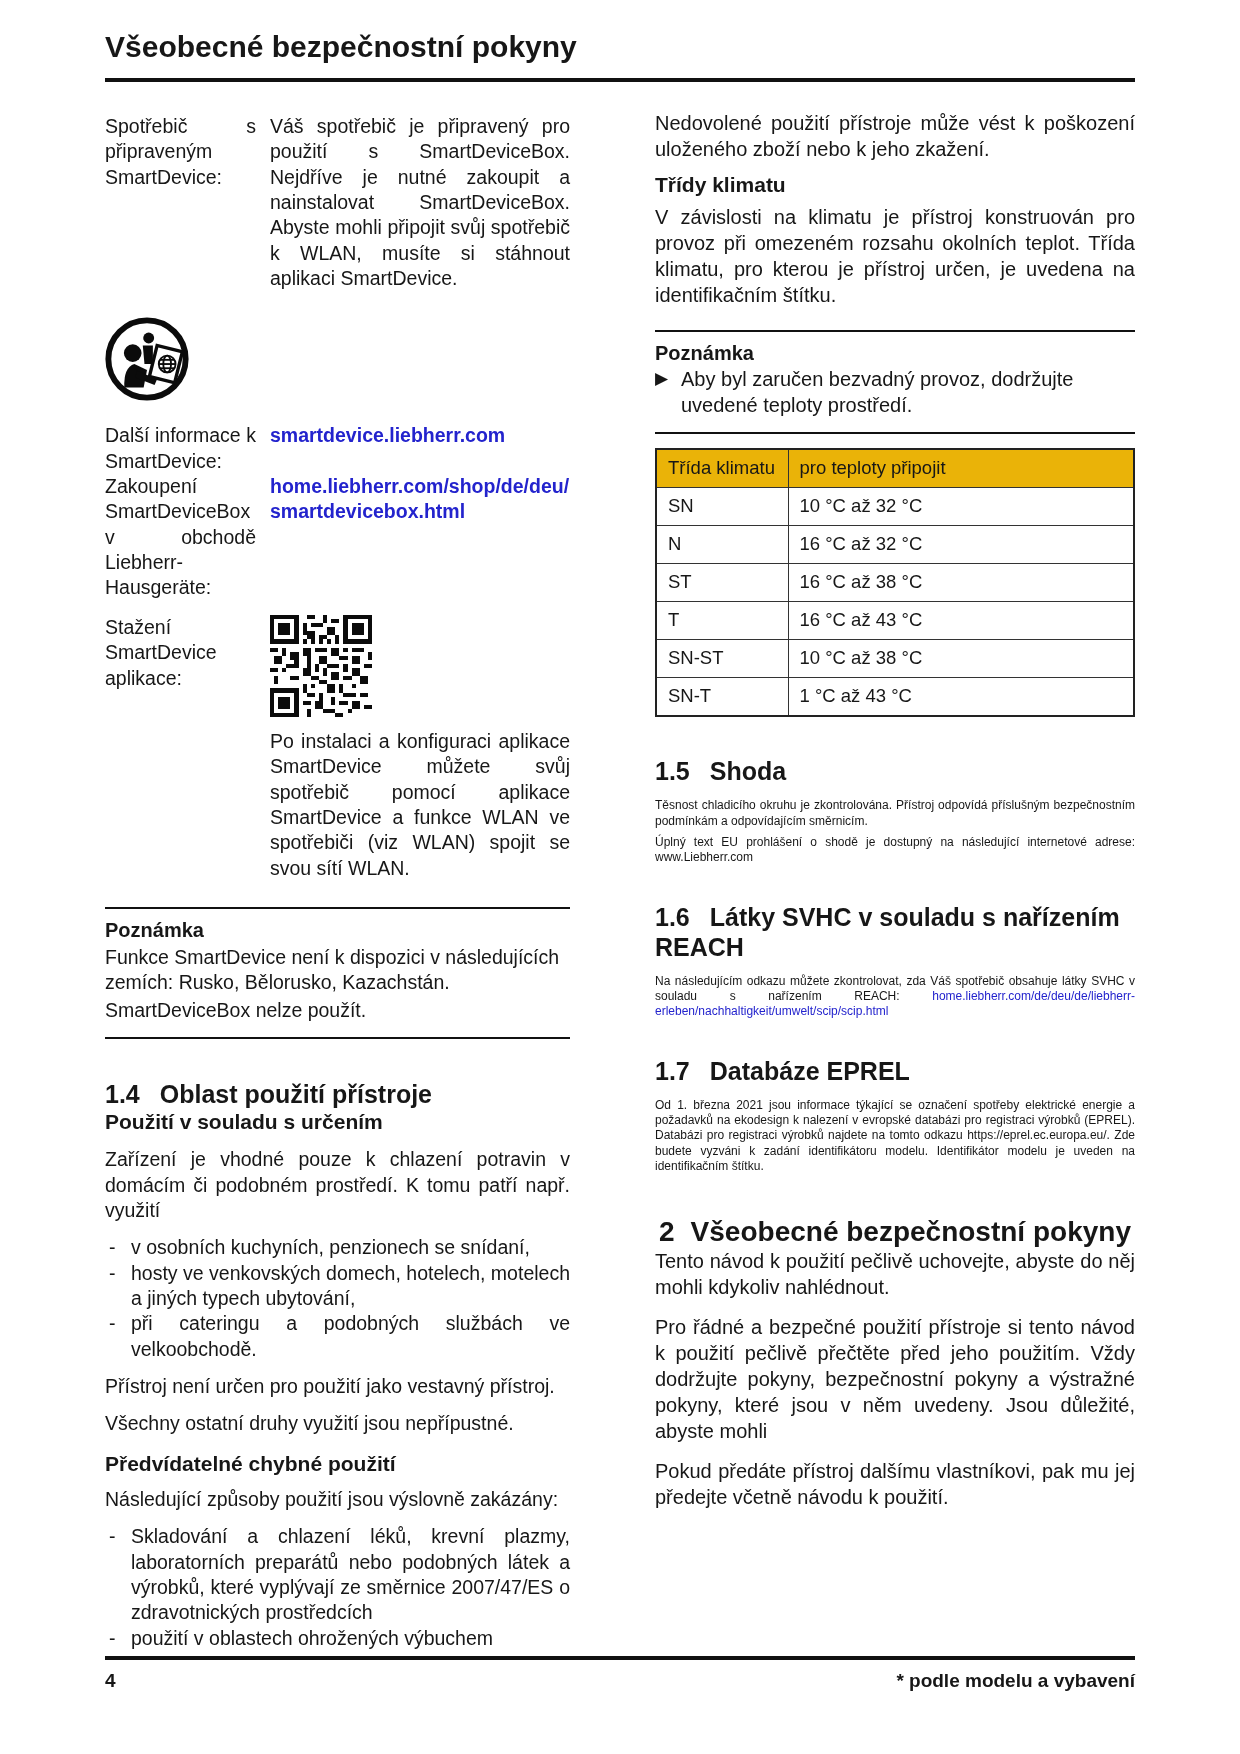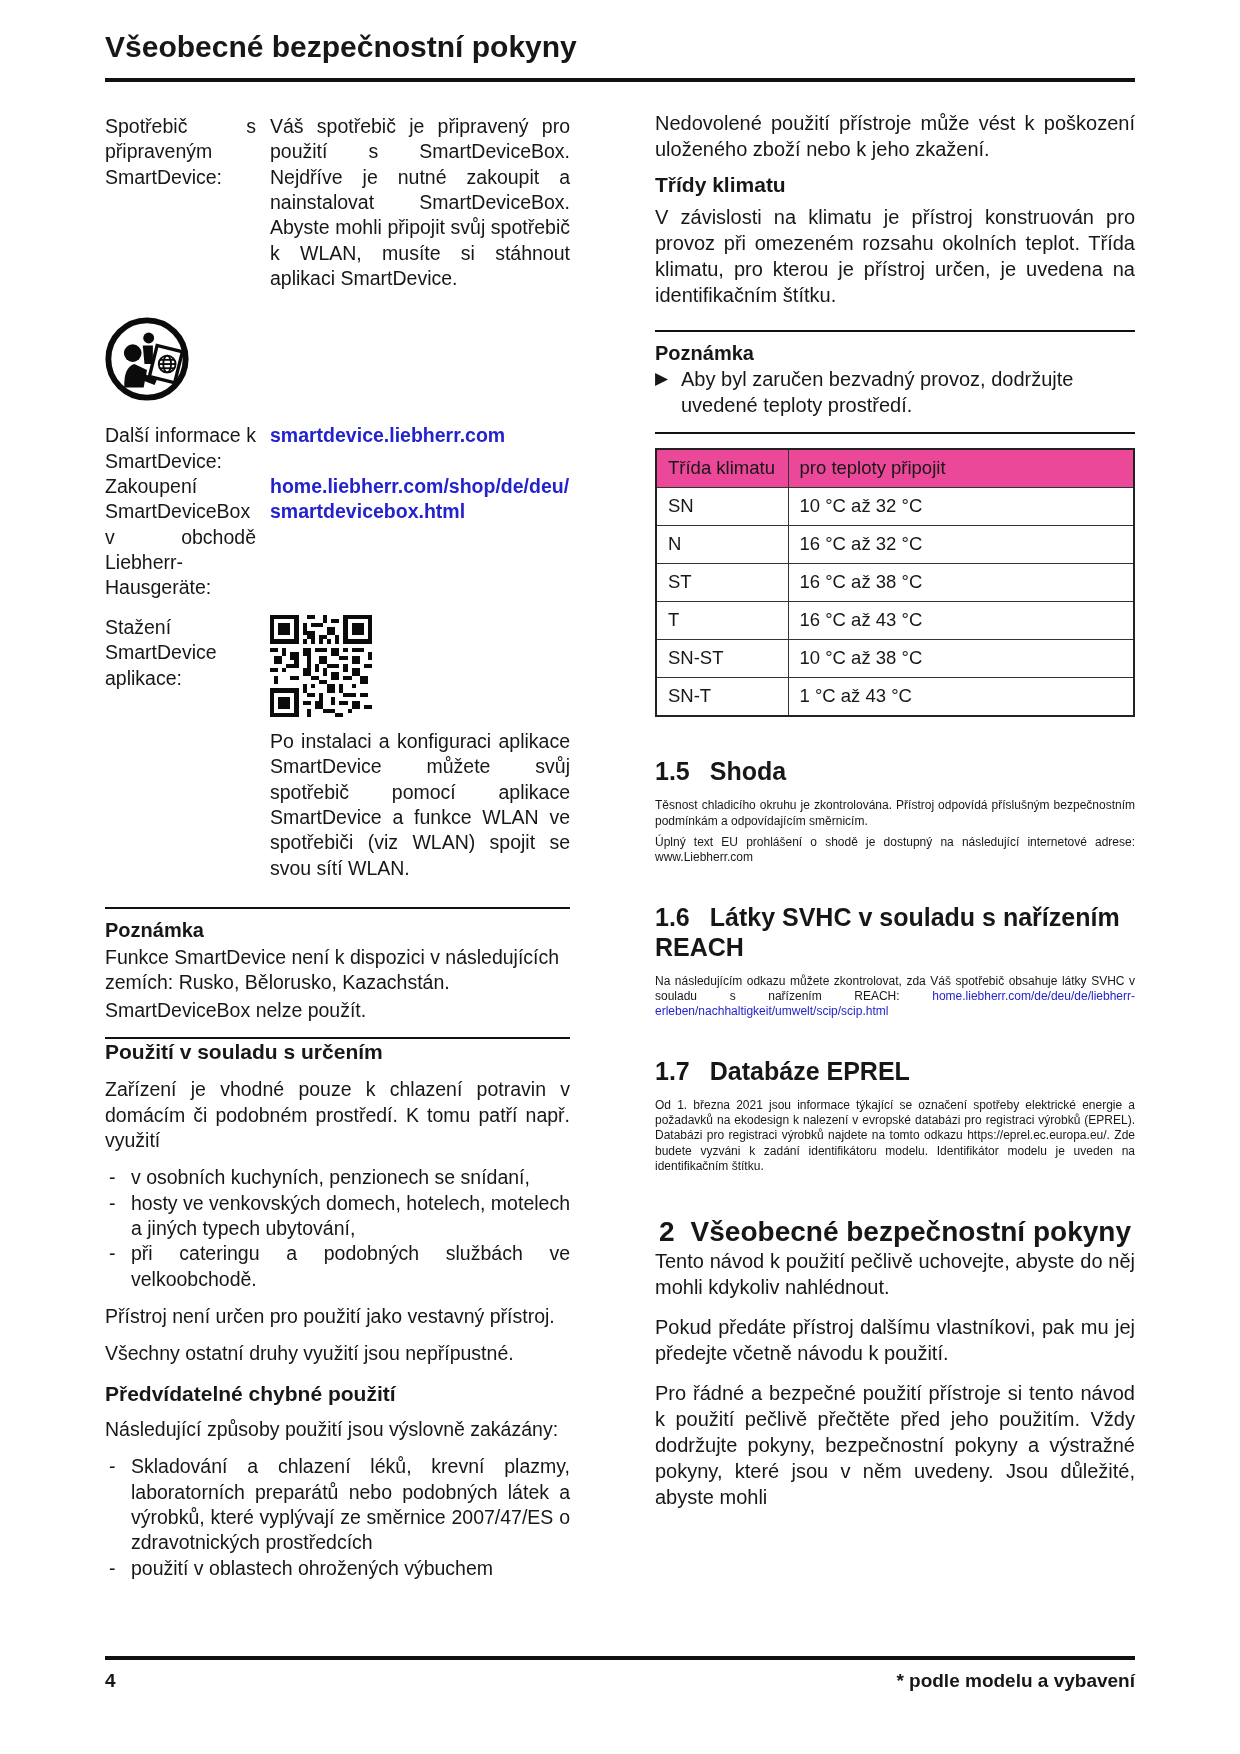--- a/index.html
+++ b/index.html
@@ -65,21 +65,21 @@
   
   table.climate {
     border-collapse: collapse; width: 100%;
     font-size: 18.5px;
     border: 2px solid #222;
   }
   table.climate th, table.climate td {
     border: 1.2px solid #333; text-align: left; font-weight: normal;
     padding: 7px 11px 8px 11px;
   }
-  table.climate th { background: #ec4899; }
+  table.climate th { background: #eab308; }
   table.climate col.c1 { width: 132px; }
 
   .small p, p.small { font-size: 12px; line-height: 1.28; }
 
   
   .mt6{margin-top:6px}.mt10{margin-top:10px}.mt12{margin-top:12px}.mt14{margin-top:14px}
   .mt18{}.mt22{margin-top:22px}.mt26{margin-top:26px}.mt30{margin-top:39px}
   .mt36{margin-top:36px}.mt40{margin-top:40px}
 
   
@@ -225,20 +225,23 @@
         <div></div>
         <div class="just">Po instalaci a konfiguraci aplikace SmartDevice můžete svůj spotřebič pomocí aplikace SmartDevice a funkce WLAN ve spotřebiči (viz WLAN) spojit se svou sítí WLAN.</div>
       </div>
 
       <div class="note mt26">
         <div class="note-title">Poznámka</div>
         <div class="note-line">Funkce SmartDevice není k dispozici v následujících zemích: Rusko, Bělorusko, Kazachstán.</div>
         <div class="note-line mt10">SmartDeviceBox nelze použít.</div>
       </div>
 
+      <div class="sec-h mt40">
+        <span class="sec-num">1.4</span><span>Oblast použití přístroje</span>
+      </div>
 
       <div class="sub-h mt18">Použití v souladu s určením</div>
       <p class="body just mt12">Zařízení je vhodné pouze k chlazení potravin v domácím či podobném prostředí. K tomu patří např. využití</p>
 
       <ul class="dash mt12">
         <li>v osobních kuchyních, penzionech se snídaní,</li>
         <li>hosty ve venkovských domech, hotelech, motelech a jiných typech ubytování,</li>
         <li>při cateringu a podobných službách ve velkoobchodě.</li>
       </ul>
 
@@ -322,22 +325,22 @@
 
       <div class="sec-h mt36">
         <span class="sec-num">1.7</span><span>Databáze EPREL</span>
       </div>
       <p class="small just mt12">Od 1. března 2021 jsou informace týkající se označení spotřeby elektrické energie a požadavků na ekodesign k nalezení v evropské databázi pro registraci výrobků (EPREL). Databázi pro registraci výrobků najdete na tomto odkazu https://eprel.ec.europa.eu/. Zde budete vyzváni k zadání identifikátoru modelu. Identifikátor modelu je uveden na identifikačním štítku.</p>
 
       <div class="big-h mt40">
         <span class="sec-num">2</span><span>Všeobecné bezpečnostní pokyny</span>
       </div>
       <p class="body just mt18">Tento návod k použití pečlivě uchovejte, abyste do něj mohli kdykoliv nahlédnout.</p>
+      <p class="body just mt14">Pro řádné a bezpečné použití přístroje si tento návod k použití pečlivě přečtěte před jeho použitím. Vždy dodržujte pokyny, bezpečnostní pokyny a výstražné pokyny, které jsou v něm uvedeny. Jsou důležité, abyste mohli</p>
       <p class="body just mt14">Pokud předáte přístroj dalšímu vlastníkovi, pak mu jej předejte včetně návodu k použití.</p>
-      <p class="body just mt14">Pro řádné a bezpečné použití přístroje si tento návod k použití pečlivě přečtěte před jeho použitím. Vždy dodržujte pokyny, bezpečnostní pokyny a výstražné pokyny, které jsou v něm uvedeny. Jsou důležité, abyste mohli</p>
 
     </div>
   </div>
 
   <div class="doc-footer">
     <span>4</span>
     <span>* podle modelu a vybavení</span>
   </div>
 
 </div>

